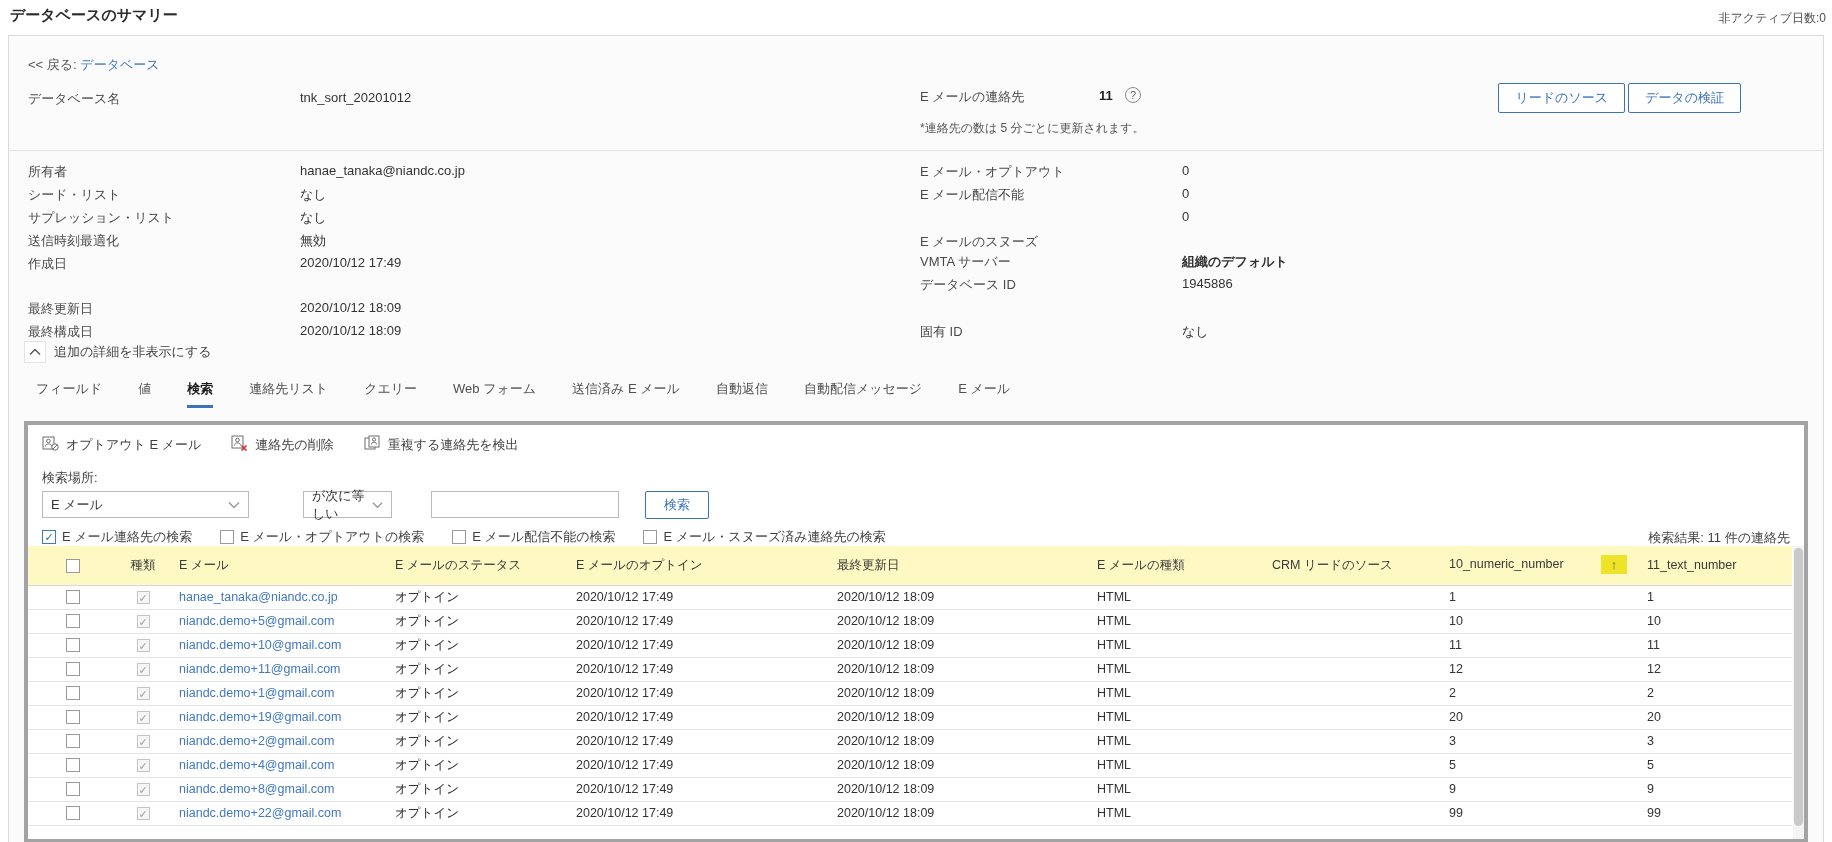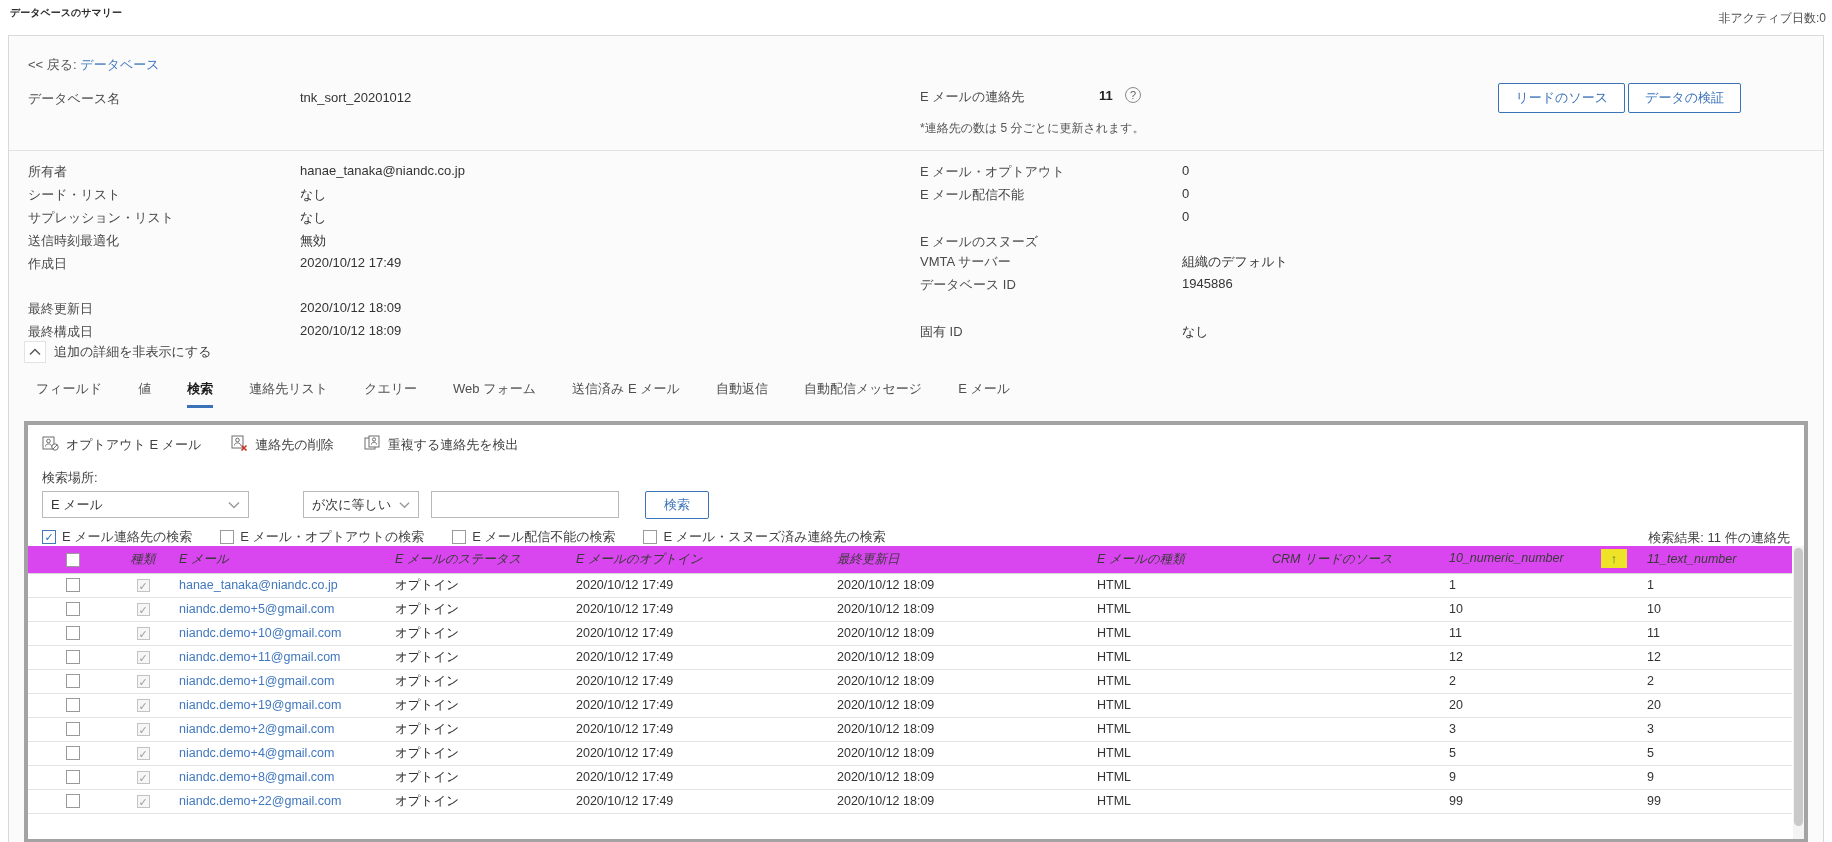--- a/index.html
+++ b/index.html
@@ -7,21 +7,21 @@
   body {
     width:1832px; height:842px; position:relative; overflow:hidden;
     background:#ffffff; color:#333;
     font-family:"Liberation Sans","DejaVu Sans",sans-serif;
     font-size:13px;
   }
   a { text-decoration:none; }
   .link { color:#4178be; cursor:pointer; }
 
   
-  .page-title { position:absolute; left:10px; top:6px; font-size:10px; font-weight:bold; color:#2b2b2b; }
+  .page-title { position:absolute; left:10px; top:6px; font-size:15px; font-weight:bold; color:#2b2b2b; }
   .inactive-days { position:absolute; right:6px; top:10px; font-size:12px; color:#4f4f4f; }
 
   
   .card { position:absolute; left:8px; right:8px; top:35px; bottom:0;
           background:#fbfbfb; border:1px solid #d9d9d9; border-bottom:none; }
 
   .back-row { position:absolute; left:19px; top:20px; color:#555; }
 
   .lab { color:#4a4a4a; }
   .val { color:#333; }
@@ -60,21 +60,21 @@
            background:#fff; border:4px solid #a3a3a3; }
 
   .toolbar { position:absolute; left:14px; top:10px; display:flex; gap:30px; align-items:center; color:#3f3f3f; }
   .toolbar-item { display:flex; align-items:center; gap:7px; cursor:pointer; }
 
   .search-loc-label { left:14px; top:44px; color:#3f3f3f; }
 
   .select-box { position:absolute; top:66px; height:27px; border:1px solid #b9b9b9; background:#fff;
                 display:flex; align-items:center; justify-content:space-between; padding:0 8px; cursor:pointer; color:#333; }
   .select-field { left:14px; width:207px; }
-  .select-operator { left:275px; width:116px; }
+  .select-operator { left:275px; width:89px; }
   .search-input { position:absolute; left:403px; top:66px; width:188px; height:27px;
                   border:1px solid #b9b9b9; padding:0 8px; font-family:inherit; font-size:13px; }
   .search-btn { position:absolute; left:617px; top:66px; width:64px; height:28px; background:#fff;
                 border:1px solid #3b73b9; color:#3b73b9; font-size:13px; border-radius:2px; cursor:pointer;
                 font-family:inherit; }
 
   .filters { position:absolute; left:14px; top:103px; display:flex; gap:28px; align-items:center; color:#3f3f3f; }
   .filter-item { display:flex; align-items:center; gap:6px; cursor:pointer; }
 
   .results { position:absolute; right:14px; top:104px; color:#3f3f3f; }
@@ -83,22 +83,22 @@
   .cb { display:inline-block; width:14px; height:14px; border:1px solid #9a9a9a; background:#fff;
         line-height:12px; text-align:center; font-size:11px; vertical-align:middle; cursor:pointer; }
   .cb.checked { border-color:#4178be; }
   .cb.checked::after { content:"\2713"; color:#2f6bb5; font-weight:bold; }
   .cb.gray { background:#f6f6f6; border-color:#c3c3c3; width:13px; height:13px; cursor:default; }
   .cb.gray::after { content:"\2713"; color:#9b9b9b; }
 
   
   .table-wrap { position:absolute; left:0; right:12px; top:121px; }
   table { width:100%; border-collapse:collapse; table-layout:fixed; font-size:12.5px; }
-  thead th { background:#d946ef; height:27px; text-align:left; padding:0 10px; font-weight:normal;
-             color:#3a3a3a; border-bottom:1px solid #d8d8d8; white-space:nowrap; overflow:hidden;font-style:italic; }
+  thead th { background:#fef9c3; height:39px; text-align:left; padding:0 10px; font-weight:normal;
+             color:#3a3a3a; border-bottom:1px solid #d8d8d8; white-space:nowrap; overflow:hidden; }
   th.c, td.c { text-align:center; padding:0; }
   tbody td { height:24px; padding:0 10px; border-bottom:1px solid #e4e4e4; color:#333; white-space:nowrap; overflow:hidden; }
   .email-link { color:#4178be; }
   .sort-flag { float:right; width:26px; height:19px; margin-top:-2px; background:#efe32a; text-align:center;
                line-height:19px; color:#4c7a2a; font-weight:bold; font-size:13px; cursor:pointer; }
 
   .vscroll { position:absolute; right:0; top:121px; bottom:0; width:11px; background:#f4f4f4; }
   .vscroll-thumb { position:absolute; left:1px; right:1px; top:2px; height:95%; background:#c9c9c9; border-radius:5px; cursor:pointer; }
 </style>
 </head>
@@ -144,21 +144,21 @@
       <div class="detail-item val" style="left: 291px; top: 287px;">2020/10/12 18:09</div>
     </div>
   <div id="right-details">
       <div class="detail-item lab" style="left: 911px; top: 127px;">E メール・オプトアウト</div>
       <div class="detail-item val" style="left: 1173px; top: 127px;">0</div>
       <div class="detail-item lab" style="left: 911px; top: 150px;">E メール配信不能</div>
       <div class="detail-item val" style="left: 1173px; top: 150px;">0</div>
       <div class="detail-item lab" style="left: 911px; top: 173px; margin-top: 24px;">E メールのスヌーズ</div>
       <div class="detail-item val" style="left: 1173px; top: 173px;">0</div>
       <div class="detail-item lab" style="left: 911px; top: 217px;">VMTA サーバー</div>
-      <div class="detail-item val" style="left: 1173px; top: 217px;">組織のデフォルト</div>
+      <div class="detail-item val" style="left: 1173px; top: 217px; font-weight: bold;">組織のデフォルト</div>
       <div class="detail-item lab" style="left: 911px; top: 240px;">データベース ID</div>
       <div class="detail-item val" style="left: 1173px; top: 240px;">1945886</div>
       <div class="detail-item lab" style="left: 911px; top: 287px;">固有 ID</div>
       <div class="detail-item val" style="left: 1173px; top: 287px;">なし</div>
     </div>
 
   <div class="abs hide-details">
     <span class="chev-box">
       <svg width="12" height="8" viewBox="0 0 12 8">
           <polyline points="1,6.5 6,1.5 11,6.5" fill="none" stroke="#5a5a5a" stroke-width="1.5"></polyline>

